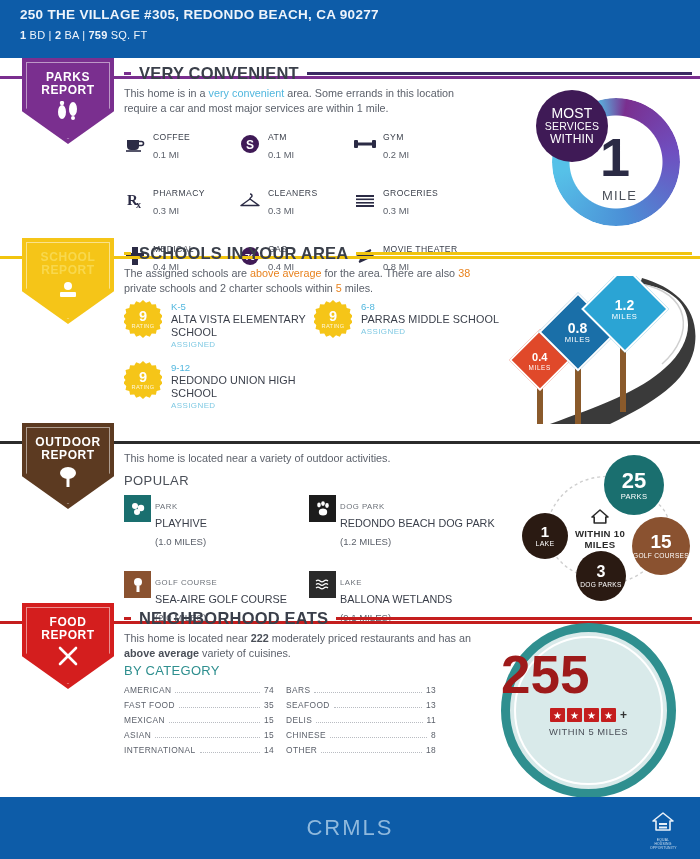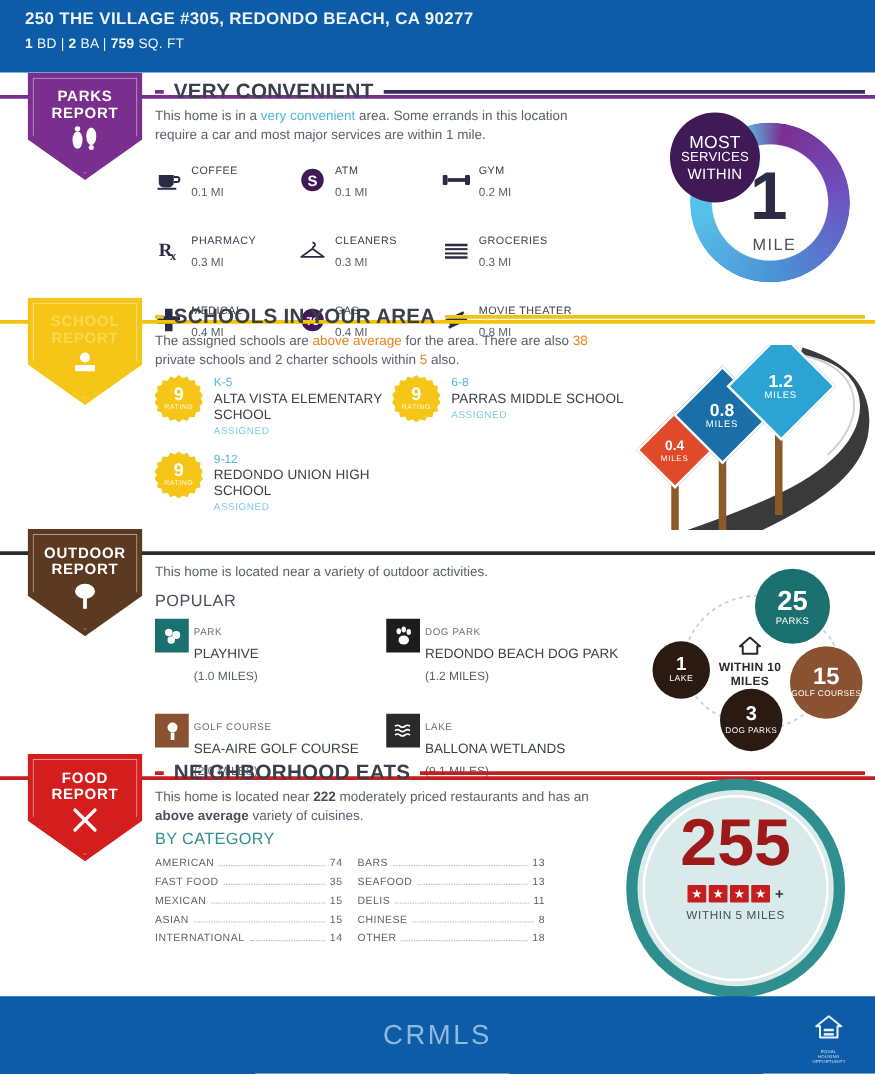--- a/index.html
+++ b/index.html
@@ -196,21 +196,21 @@
   .food-circle { position: absolute; right: 14px; top: 20px; width: 185px; height: 160px; }
   .fc-outer {
     position: absolute; left: 0; top: 0; width: 175px; height: 175px;
     border-radius: 50%; border: 9px solid #2f8f8f; background: #d9eaea;
   }
   .fc-inner {
     position: absolute; left: 13px; top: 13px; width: 149px; height: 149px;
     border-radius: 50%; border: 2px solid #ffffff;
   }
   .fc-num {
-    position: absolute; left: 0; top: 25px; width: 175px; text-align: center;
+    position: absolute; left: 0; top: 25px; width: 175px; text-align: left;
     font-size: 53px; font-weight: bold; color: #9e1a1a; line-height: 53px;
   }
   .stars { position: absolute; left: 0; top: 85px; width: 175px; display: flex; justify-content: center; align-items: center; gap: 2px; }
   .star-box {
     width: 15px; height: 14px; background: #c41e1e;
     display: flex; align-items: center; justify-content: center;
     color: #fff; font-size: 10px; border-radius: 1px;
   }
   .star-plus { color: #333; font-size: 12px; font-weight: bold; margin-left: 2px; }
   .fc-label {
@@ -392,21 +392,21 @@
     </div>
   </div>
 
   <div class="sec-head">
     <div class="dash-l" style="background:#f1c40f"></div>
     <h2>SCHOOLS IN YOUR AREA</h2>
     <div class="rule-r" style="background:#f1c40f"></div>
   </div>
 
   <div class="sec-desc">
-    <span>The assigned schools are </span><span class="hl-orange">above average</span><span> for the area. There are also </span><span class="hl-orange">38</span><span> private schools and 2 charter schools within </span><span class="hl-orange">5</span><span> also.</span>
+    <span>The assigned schools are </span><span class="hl-orange">above average</span><span> for the area. There are also </span><span class="hl-orange">38</span><span> private schools and 2 charter schools within </span><span class="hl-orange">5</span><span> miles.</span>
   </div>
 
   <div class="schools">
     <div class="school">
       <div class="rating">
         <span class="n">9</span>
         <span class="l">RATING</span>
       </div>
       <div class="sch-info">
         <div class="sch-grade">K-5</div>

